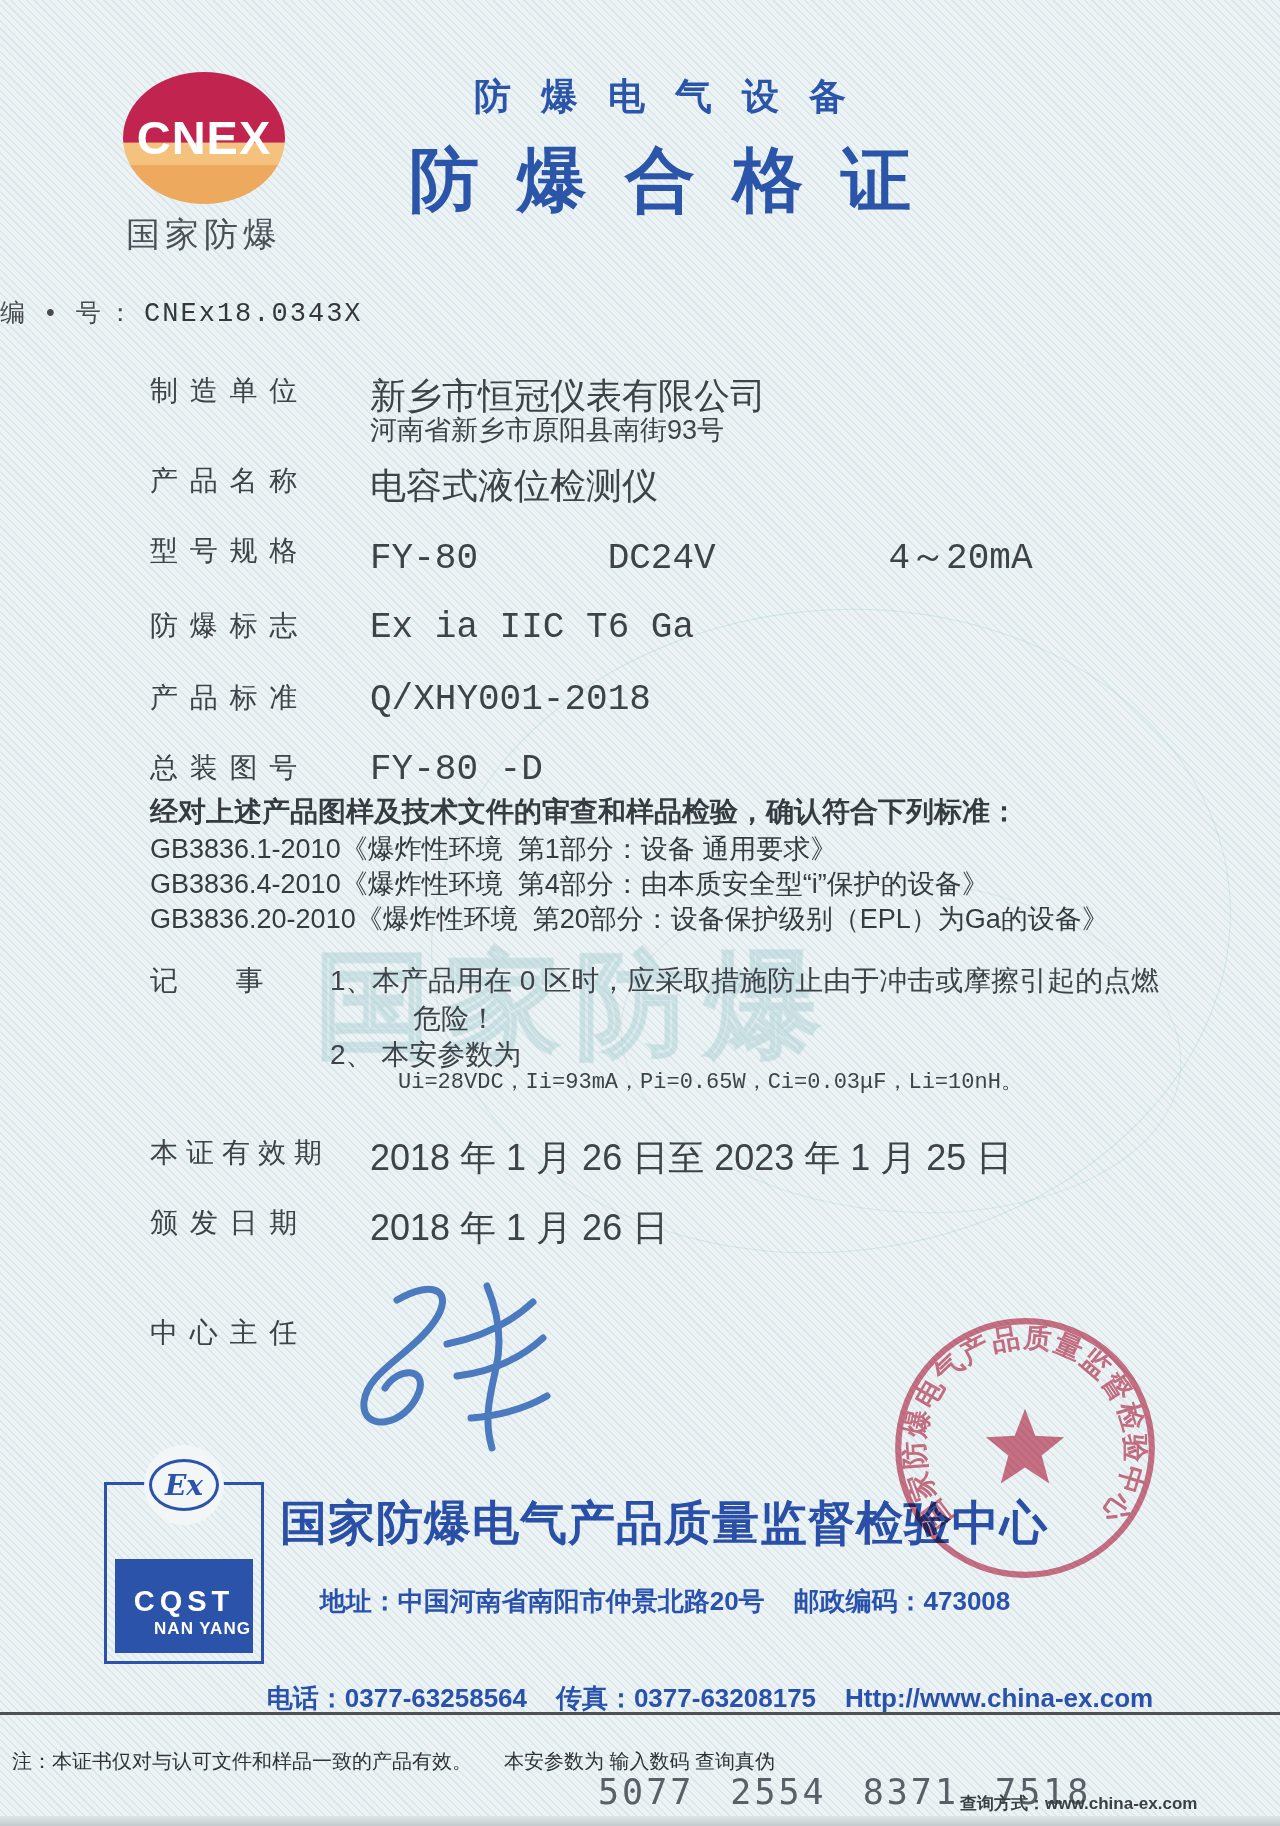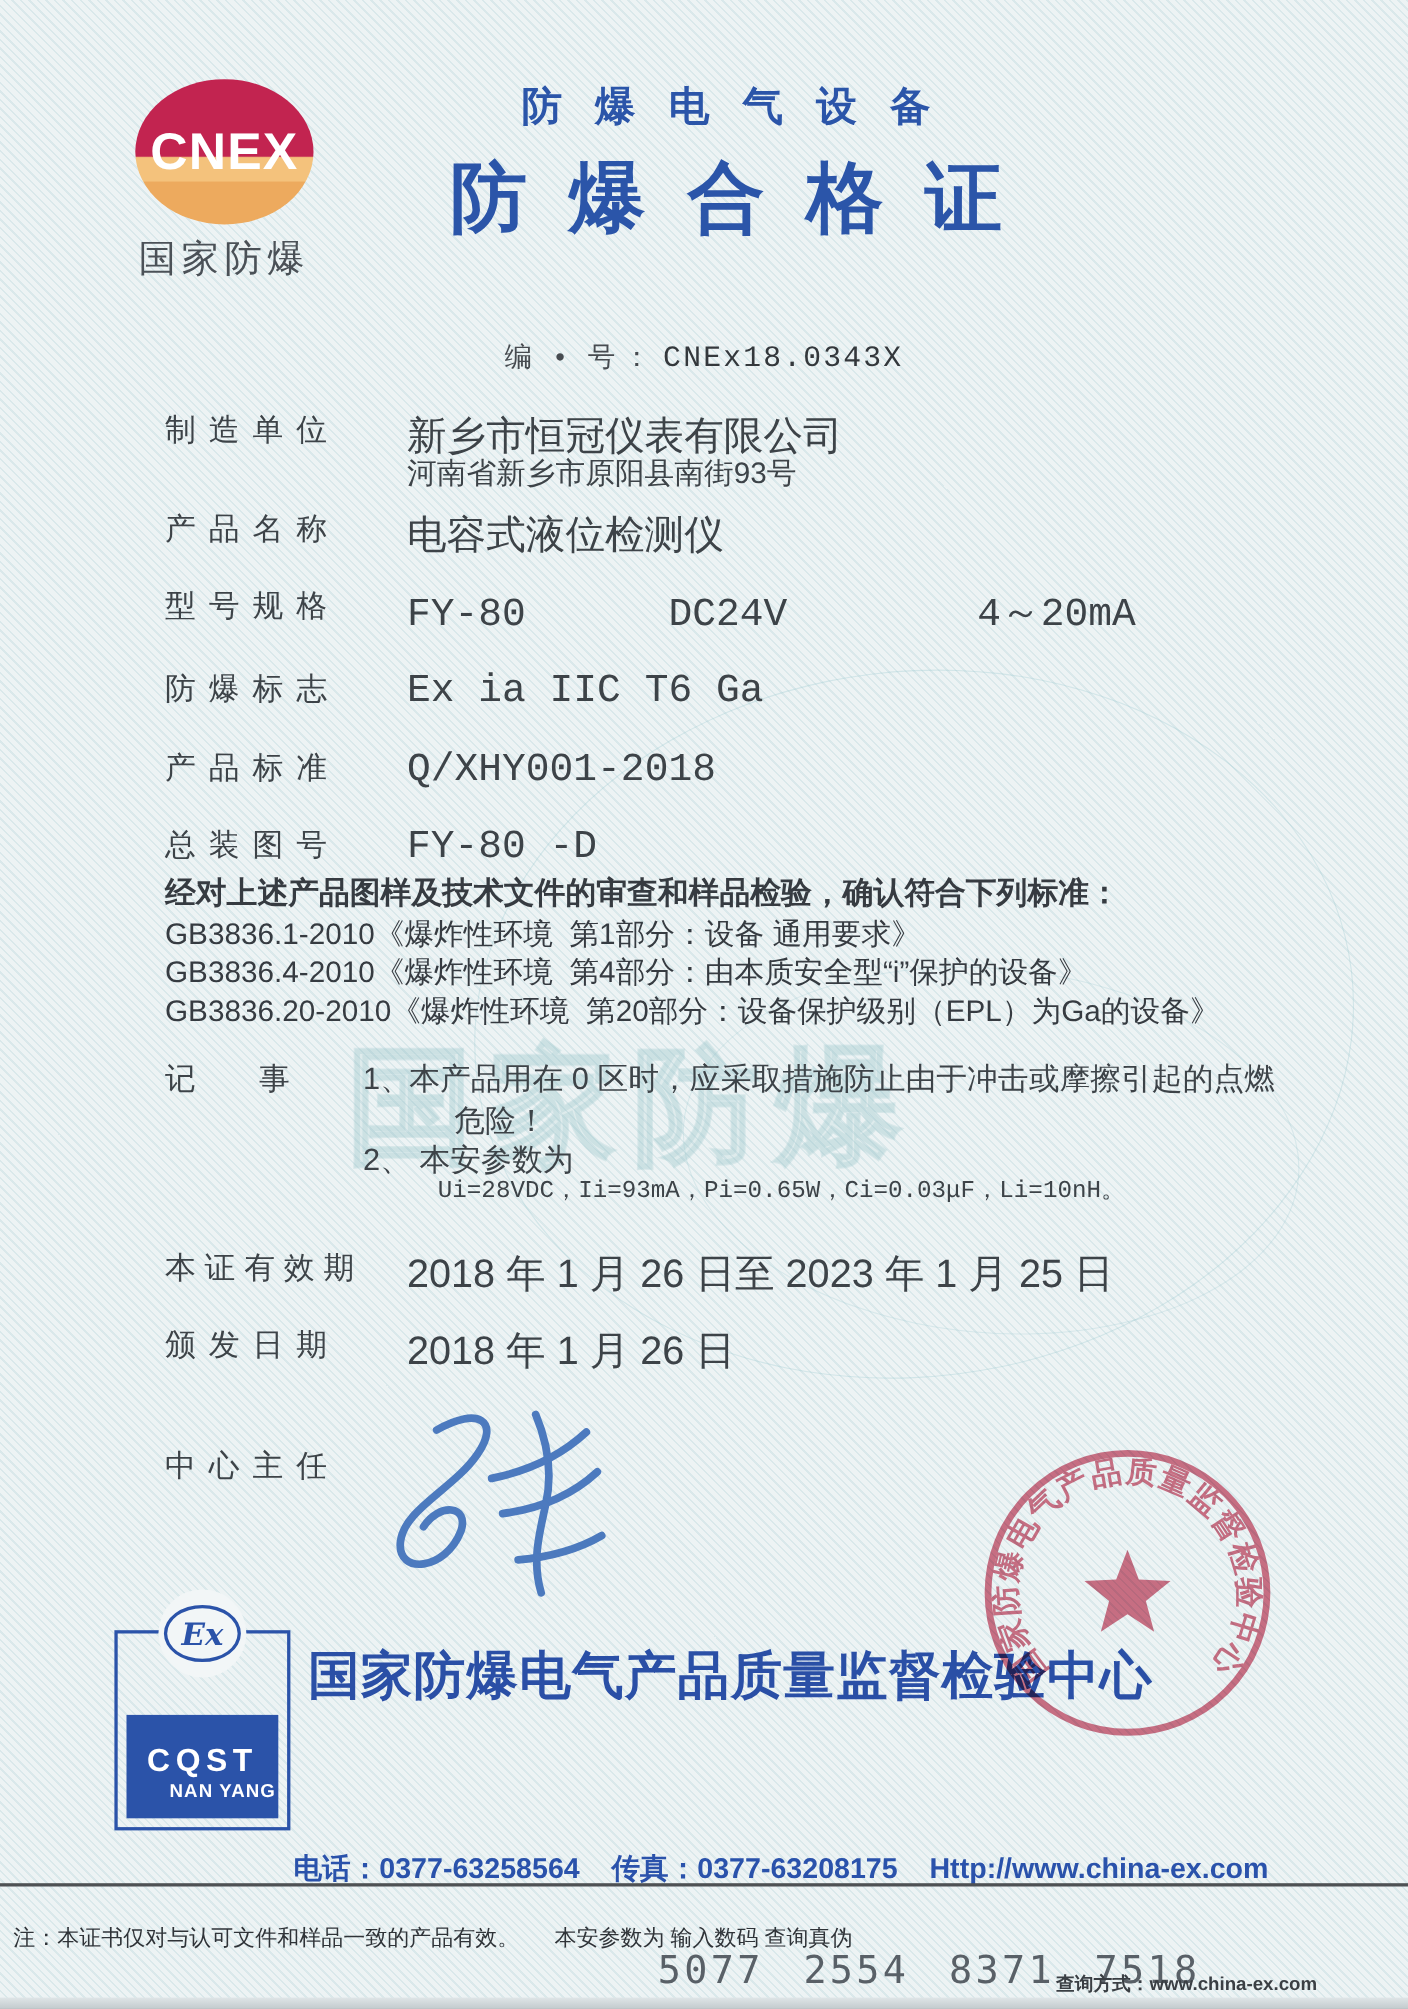--- a/index.html
+++ b/index.html
@@ -23,21 +23,21 @@
     border-radius:50%;transform:rotate(5deg);z-index:1;}
 
   
   .logo-svg{left:112px;top:66px;z-index:2;}
   .logo-caption{left:104px;top:212px;width:200px;text-align:center;font-size:34px;
     color:#4b5157;letter-spacing:5px;font-weight:500;z-index:2;}
   .hdr-sub{left:350px;top:72px;width:620px;text-align:center;font-size:37px;font-weight:bold;
     color:#2b55a9;letter-spacing:30px;text-indent:30px;z-index:2;}
   .hdr-title{left:320px;top:134px;width:680px;text-align:center;font-size:70px;font-weight:bold;
     color:#2b55a9;letter-spacing:38px;text-indent:38px;z-index:2;}
-  .cert-line{left:0;top:308px;width:1280px;text-align:center;z-index:2;}
+  .cert-line{left:0;top:296px;width:1280px;text-align:left;z-index:2;}
   .cert-label{font-size:25px;color:#474b50;letter-spacing:7px;}
   .cert-no{font-size:27px;color:#34383c;letter-spacing:2px;}
 
   
   .lbl{left:150px;font-size:28px;color:#3d4348;letter-spacing:2px;white-space:pre;z-index:2;}
   .val{left:370px;font-size:36px;color:#3d4348;white-space:pre;z-index:2;}
 
   
   .std{left:150px;font-size:27px;color:#363b41;white-space:pre;z-index:2;}
   .std-intro{font-weight:bold;font-size:28px;}
@@ -170,20 +170,21 @@
   <div class="abs badge">
     <div class="badge-blue">
       <div class="badge-cqst">CQST</div>
       <div class="badge-ny">NAN YANG</div>
     </div>
     <div class="badge-circle">
       <span class="badge-ex">Ex</span>
     </div>
   </div>
   <div class="abs org-name">国家防爆电气产品质量监督检验中心</div>
+  <div class="abs org-address">地址：中国河南省南阳市仲景北路20号    邮政编码：473008</div>
   <div class="abs org-contact">电话：0377-63258564    传真：0377-63208175    Http://www.china-ex.com</div>
 
   <div class="abs divider"></div>
   <div class="abs footnote">
     <span>注：本证书仅对与认可文件和样品一致的产品有效。</span>
     <span>本安参数为 输入数码 查询真伪</span>
   </div>
   <div class="abs code">5077 2554 8371 7518</div>
   <div class="abs query">查询方式：www.china-ex.com</div>
 

